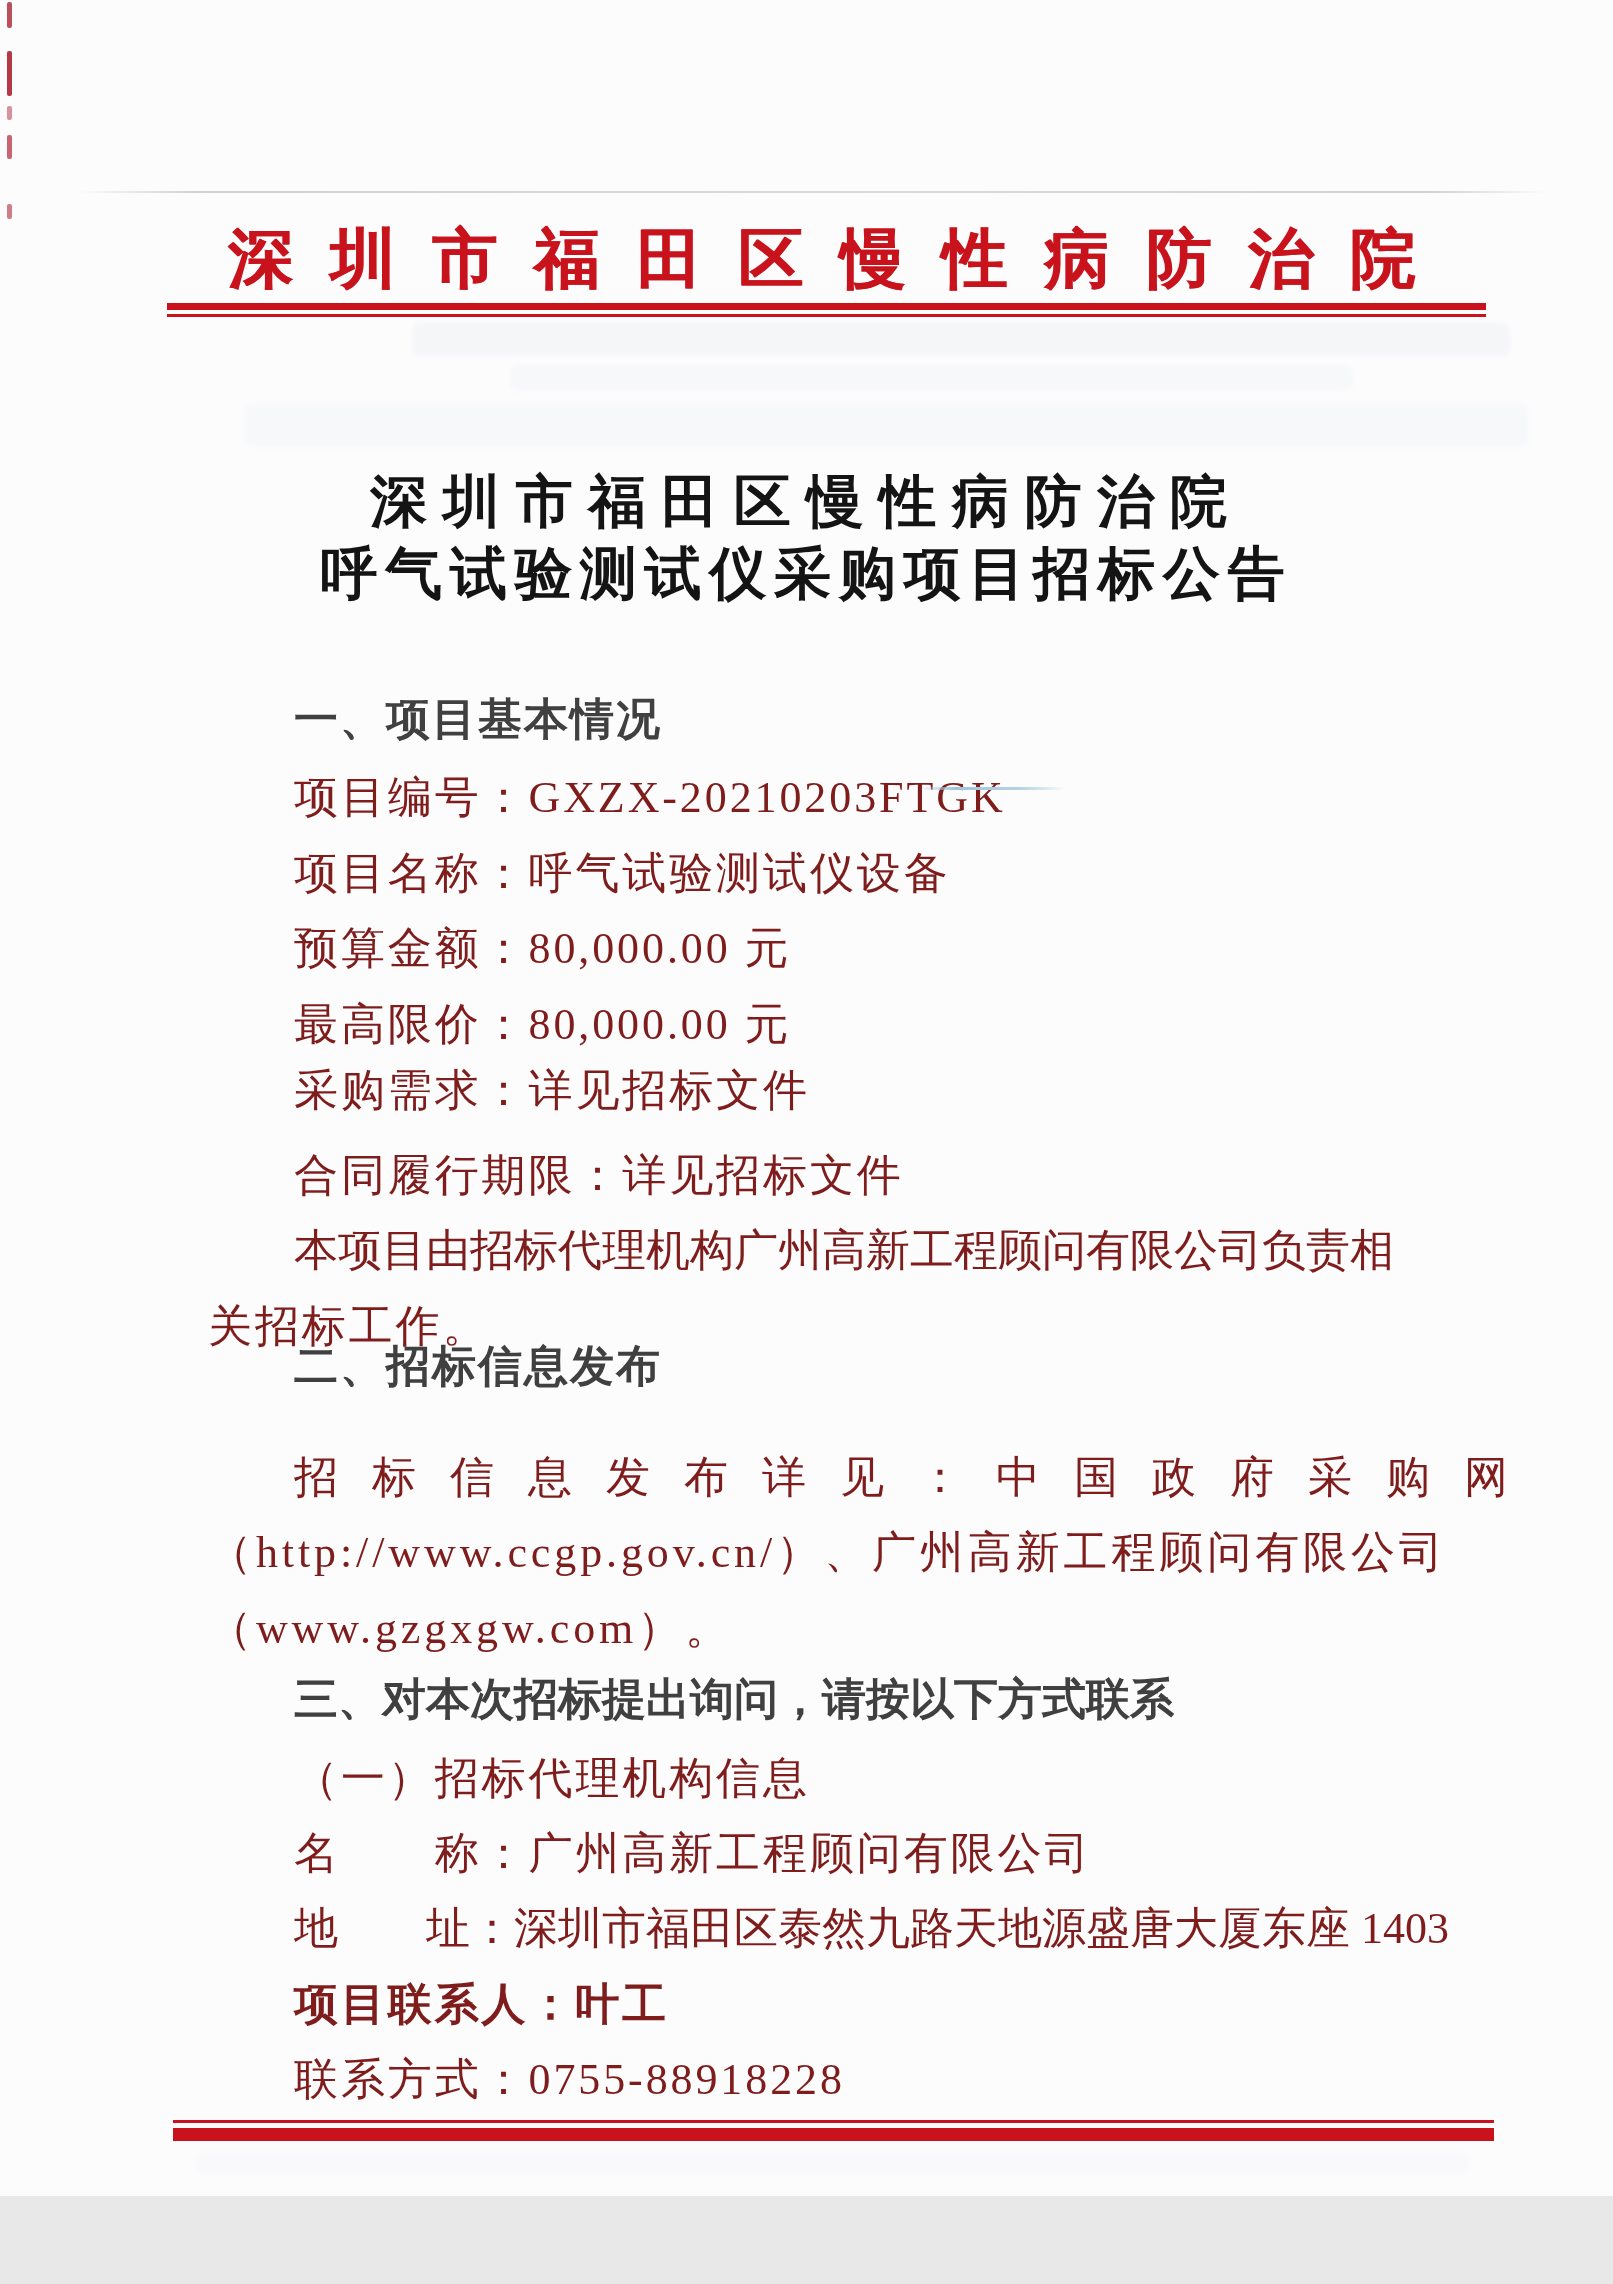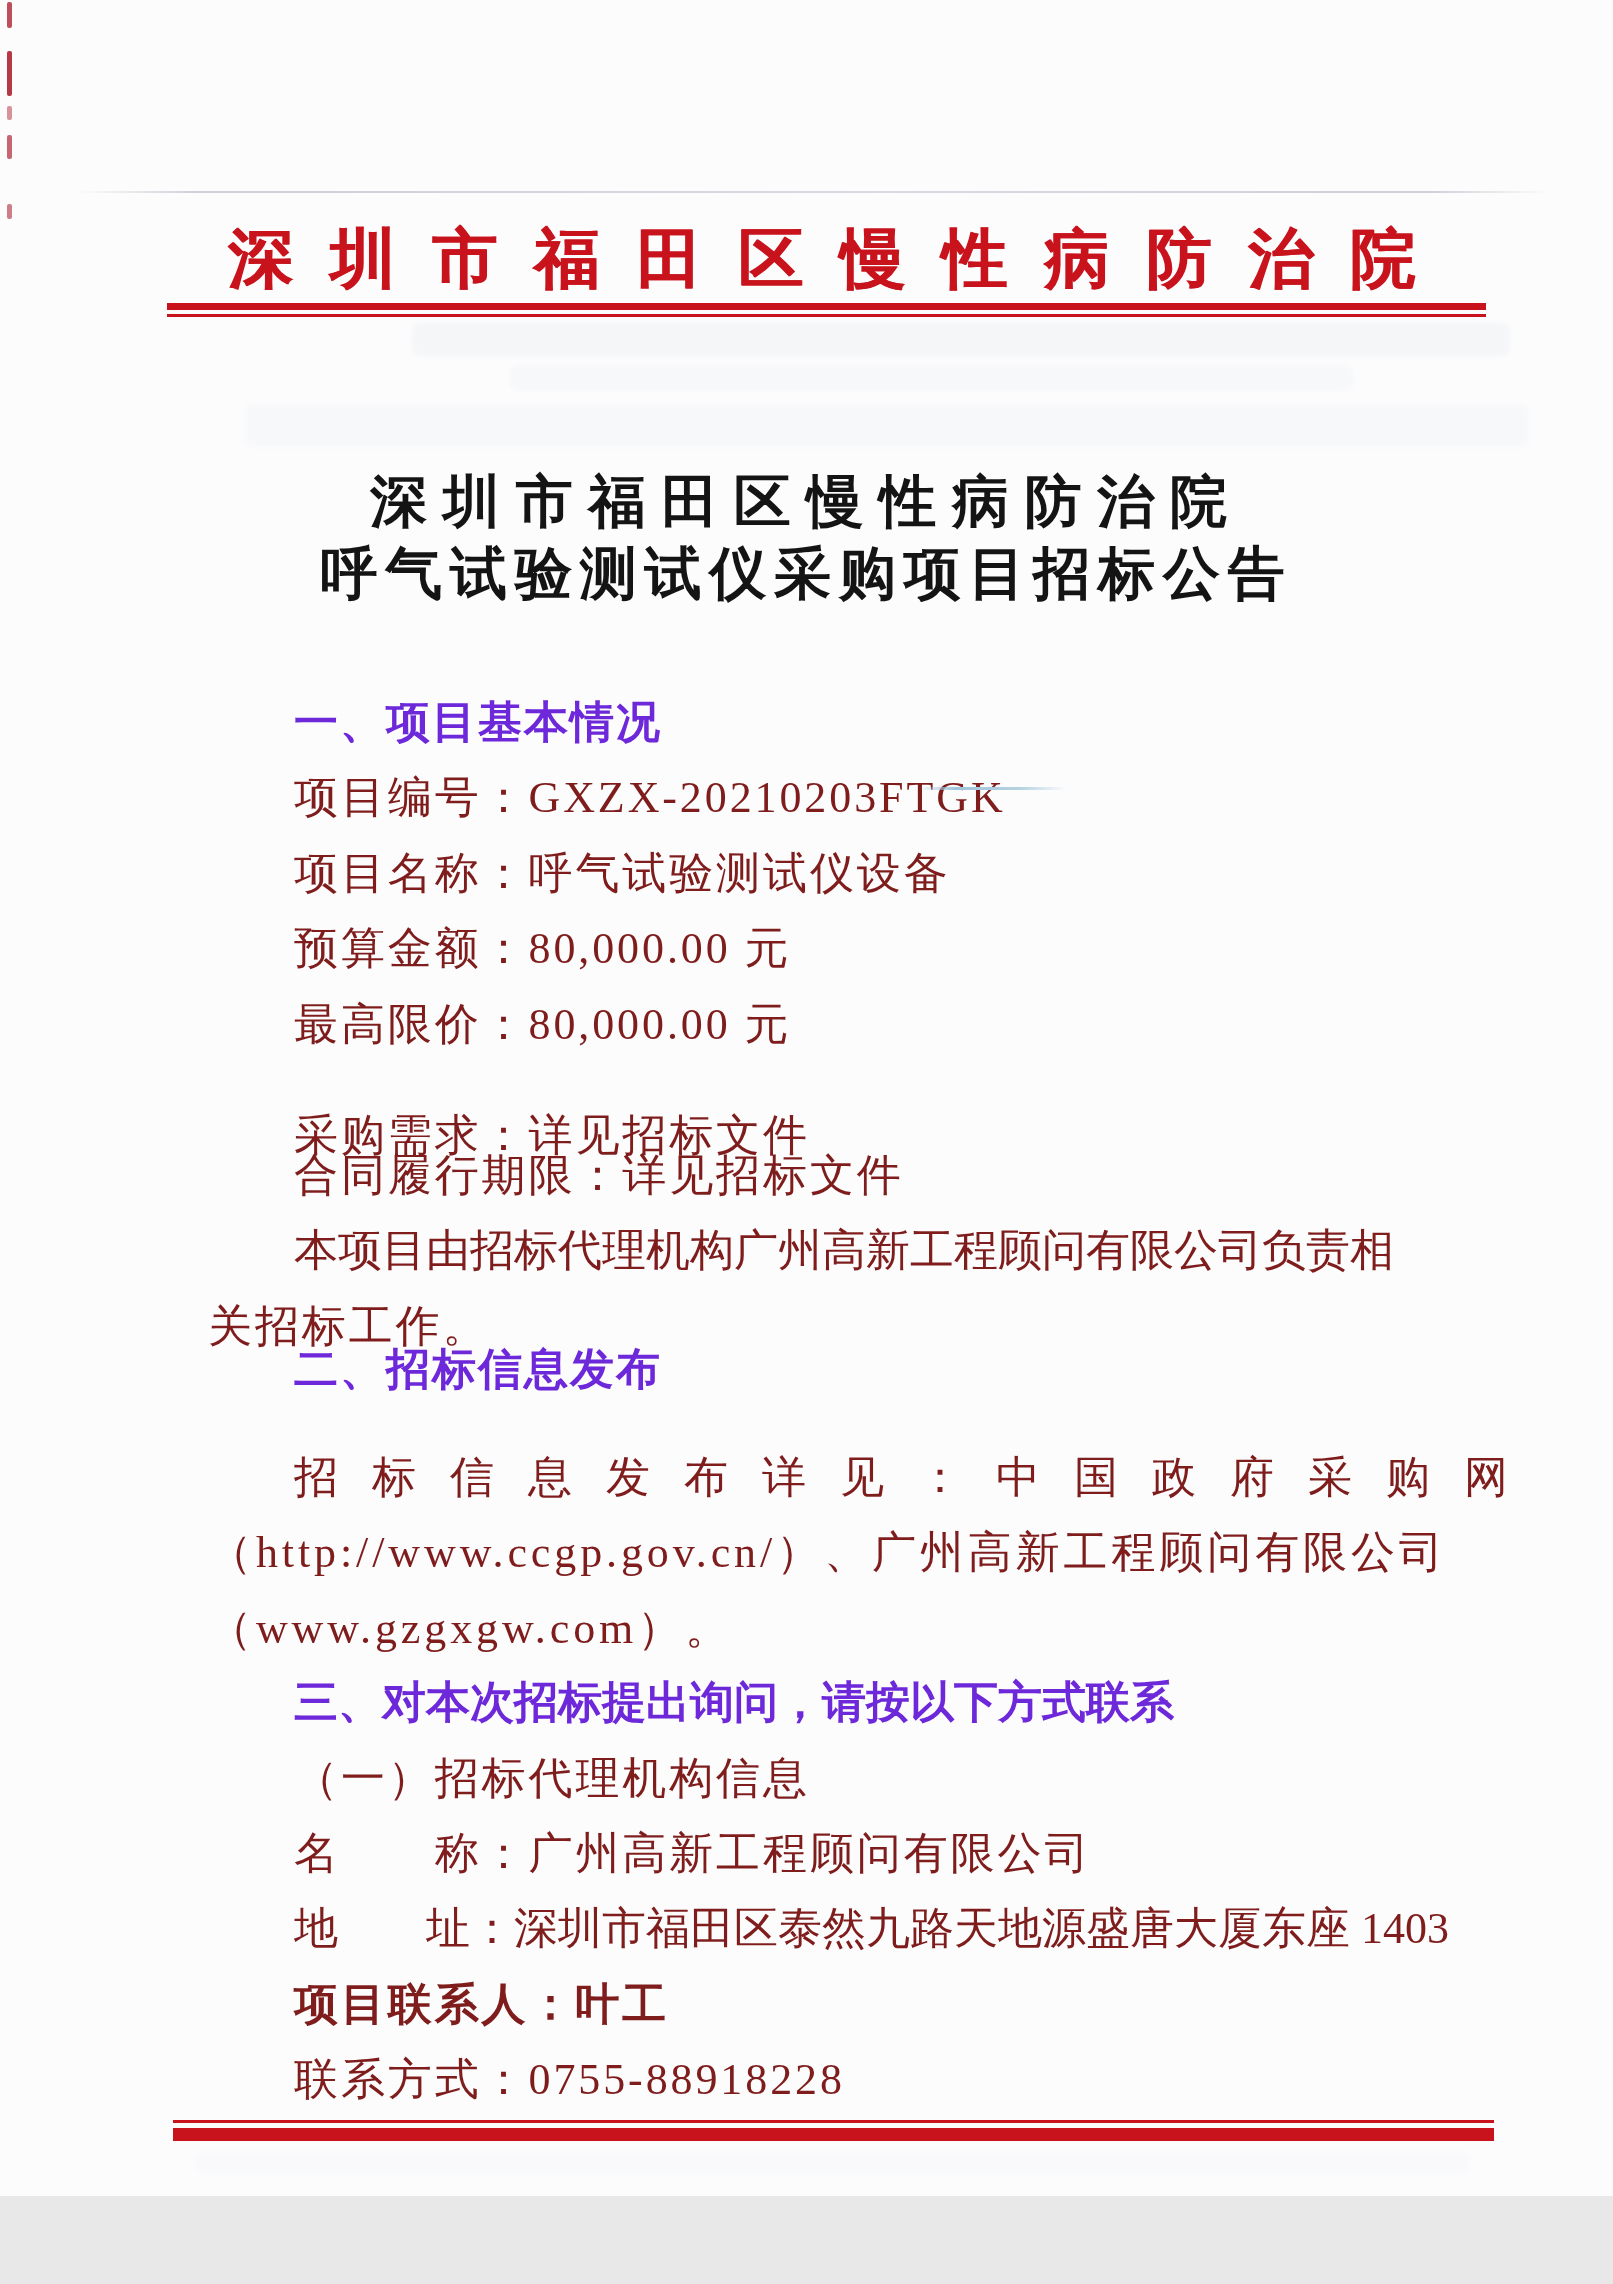--- a/index.html
+++ b/index.html
@@ -47,22 +47,22 @@
   .doc-title.t1{top:469px;letter-spacing:15.7px;}
   .doc-title.t2{top:541px;letter-spacing:7.8px;}
   
   .bl{
     position:absolute;left:294px;
     font-size:44px;line-height:51px;letter-spacing:2.9px;
     white-space:nowrap;color:#7f1d1d;
   }
   .bl.flush{left:208px;}
   .bl.heading{
-    font-family:Liberation Serif, serif;
-    font-weight:bold;letter-spacing:2px;color:#6d28d9;
+    font-family:Liberation Mono, monospace;
+    font-weight:bold;letter-spacing:2px;color:#404040;
   }
   .bl.justified{letter-spacing:34px;}
   .bl.tight{letter-spacing:0px;}
   .bl.spread-latin{letter-spacing:3.9px;text-align:center;}
 </style>
 </head>
 <body>
 
 <div class="page">
 
@@ -86,21 +86,21 @@
 
   <div class="doc-title t1">深圳市福田区慢性病防治院</div>
   <div class="doc-title t2">呼气试验测试仪采购项目招标公告</div>
 
   <div class="bl heading" style="top:697px;">一、项目基本情况</div>
   <div class="bl" style="top:772px;">项目编号：GXZX-20210203FTGK</div>
   <div class="blue-dash"></div>
   <div class="bl" style="top:848px;">项目名称：呼气试验测试仪设备</div>
   <div class="bl" style="top:923px;">预算金额：80,000.00 元</div>
   <div class="bl" style="top:999px;">最高限价：80,000.00 元</div>
-  <div class="bl" style="top:1110px;">采购需求：详见招标文件</div>
+  <div class="bl" style="top:1065px;">采购需求：详见招标文件</div>
   <div class="bl" style="top:1150px;">合同履行期限：详见招标文件</div>
   <div class="bl tight" style="top:1225px;">本项目由招标代理机构广州高新工程顾问有限公司负责相</div>
   <div class="bl flush" style="top:1301px;">关招标工作。</div>
   <div class="bl heading" style="top:1344px;">二、招标信息发布</div>
   <div class="bl justified" style="top:1452px;">招标信息发布详见：中国政府采购网</div>
   <div class="bl flush spread-latin" style="top:1527px;">（http://www.ccgp.gov.cn/）、广州高新工程顾问有限公司</div>
   <div class="bl flush spread-latin" style="top:1603px;">（www.gzgxgw.com）。</div>
   <div class="bl heading tight" style="top:1677px;">三、对本次招标提出询问，请按以下方式联系</div>
   <div class="bl" style="top:1828px;">名　　称：广州高新工程顾问有限公司</div>
   <div class="bl" style="top:1753px;">（一）招标代理机构信息</div>

